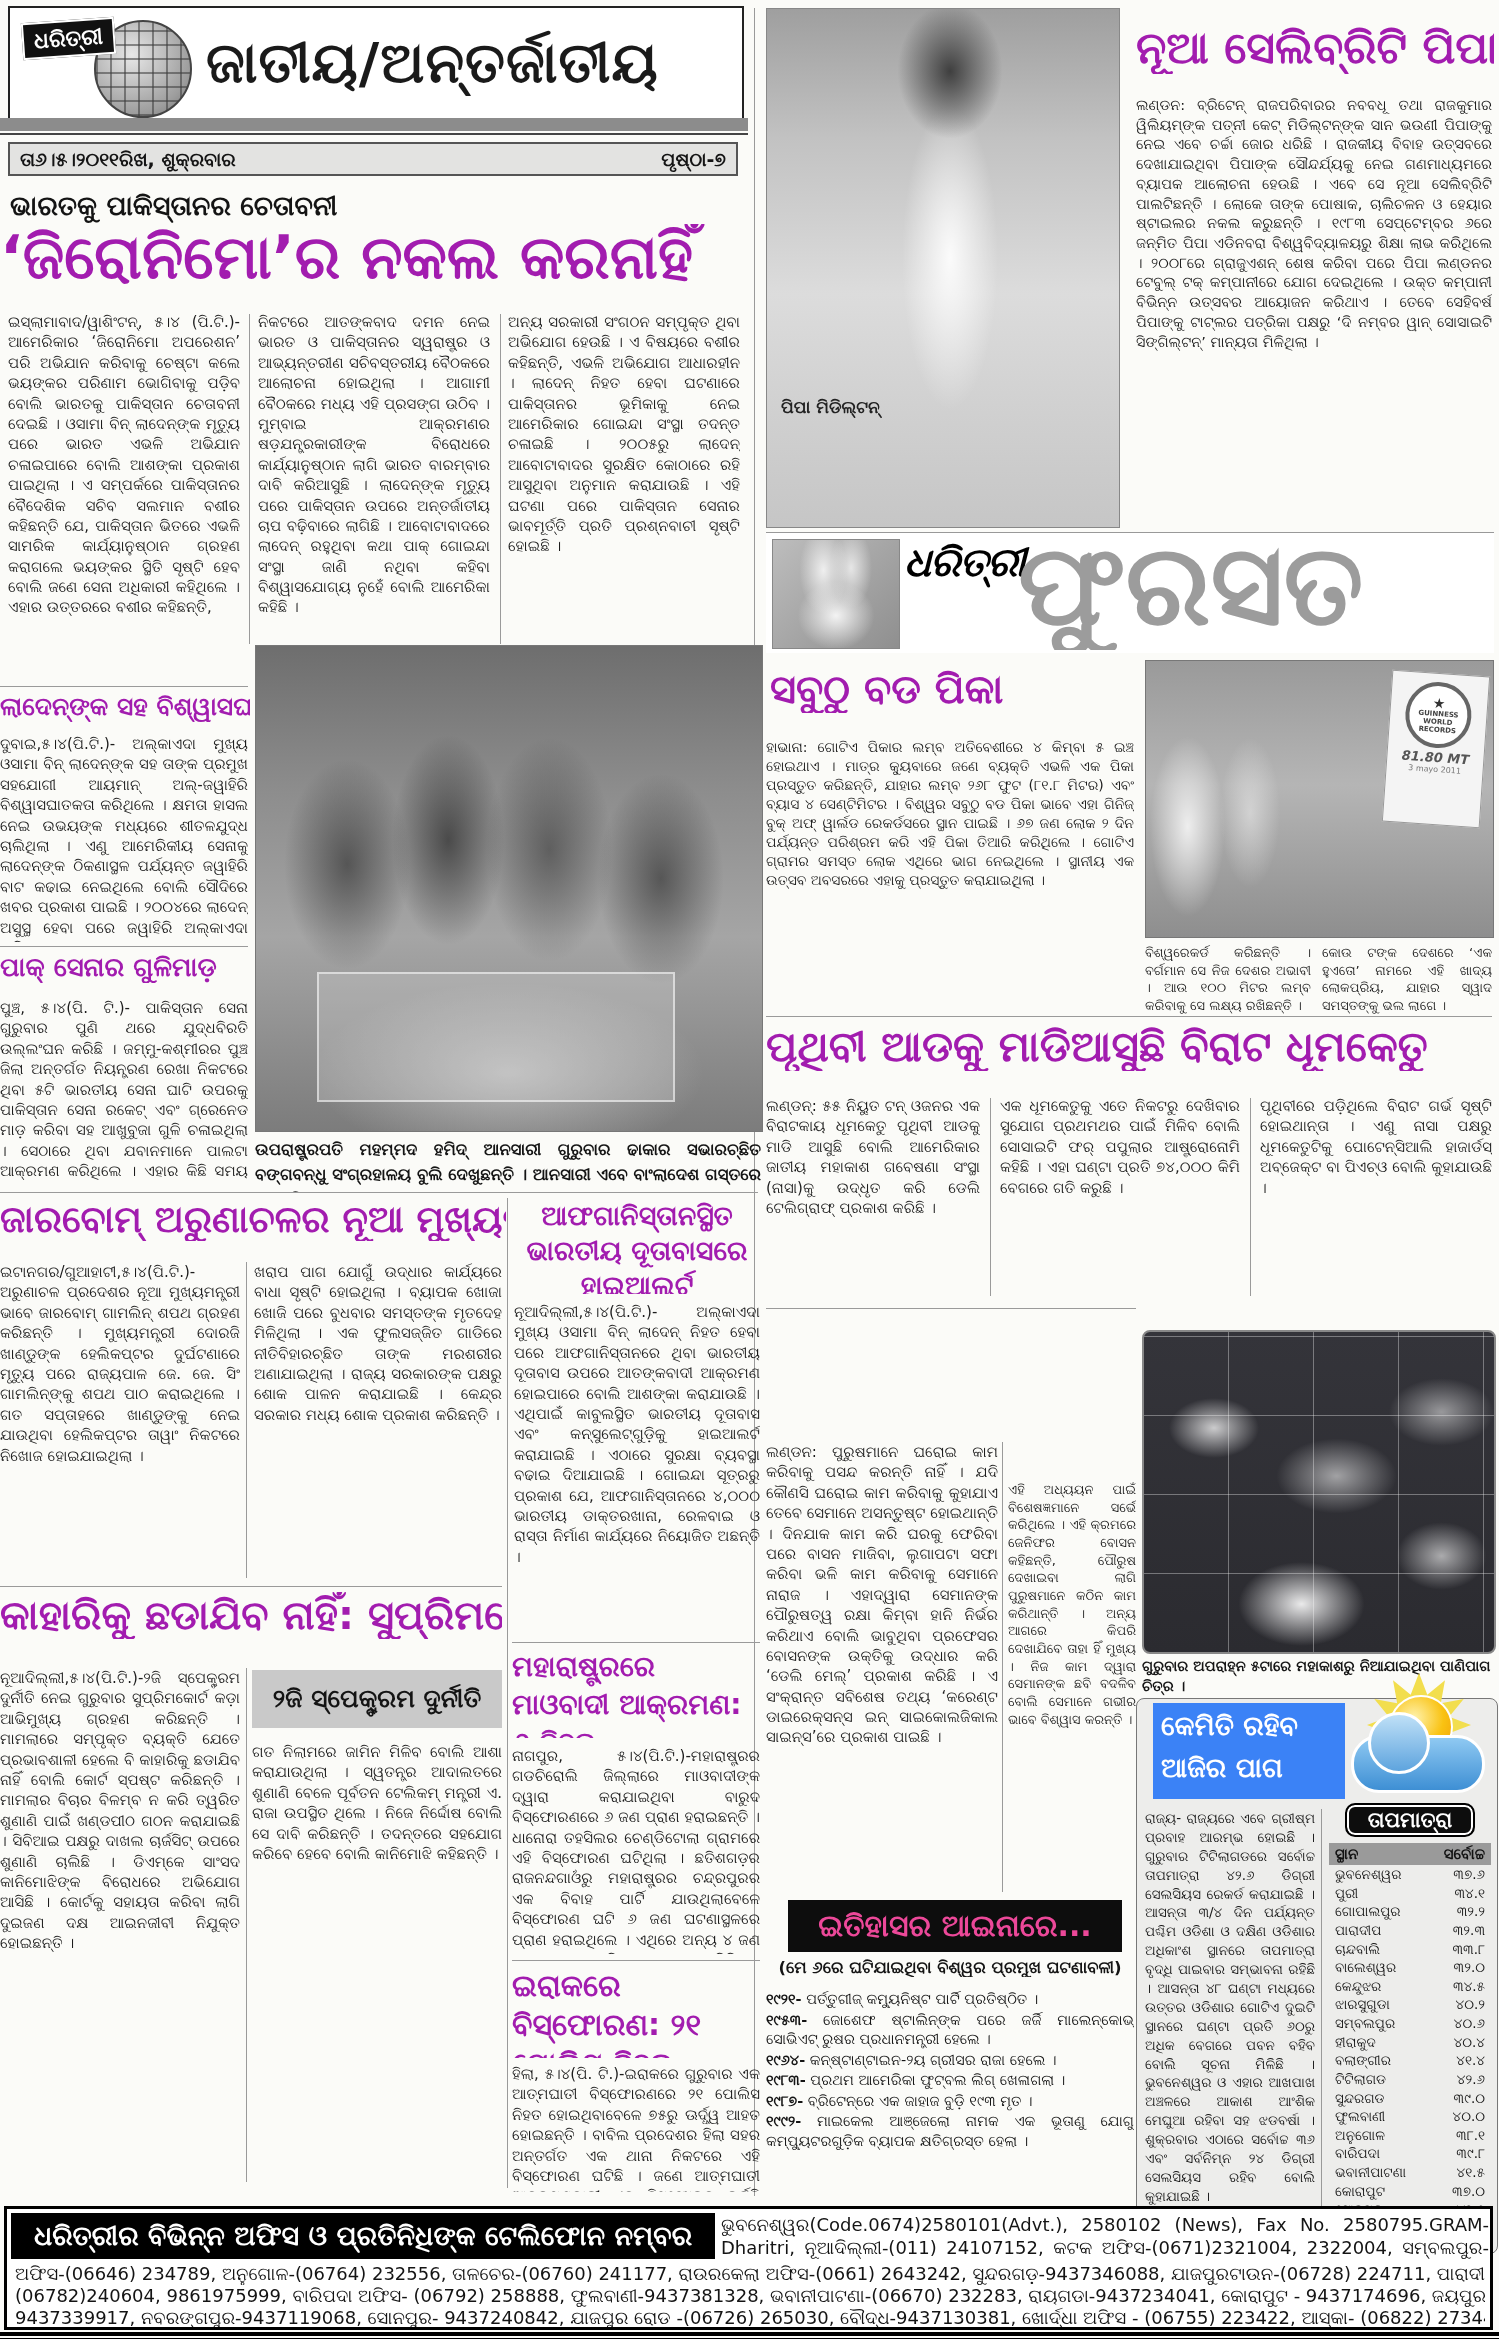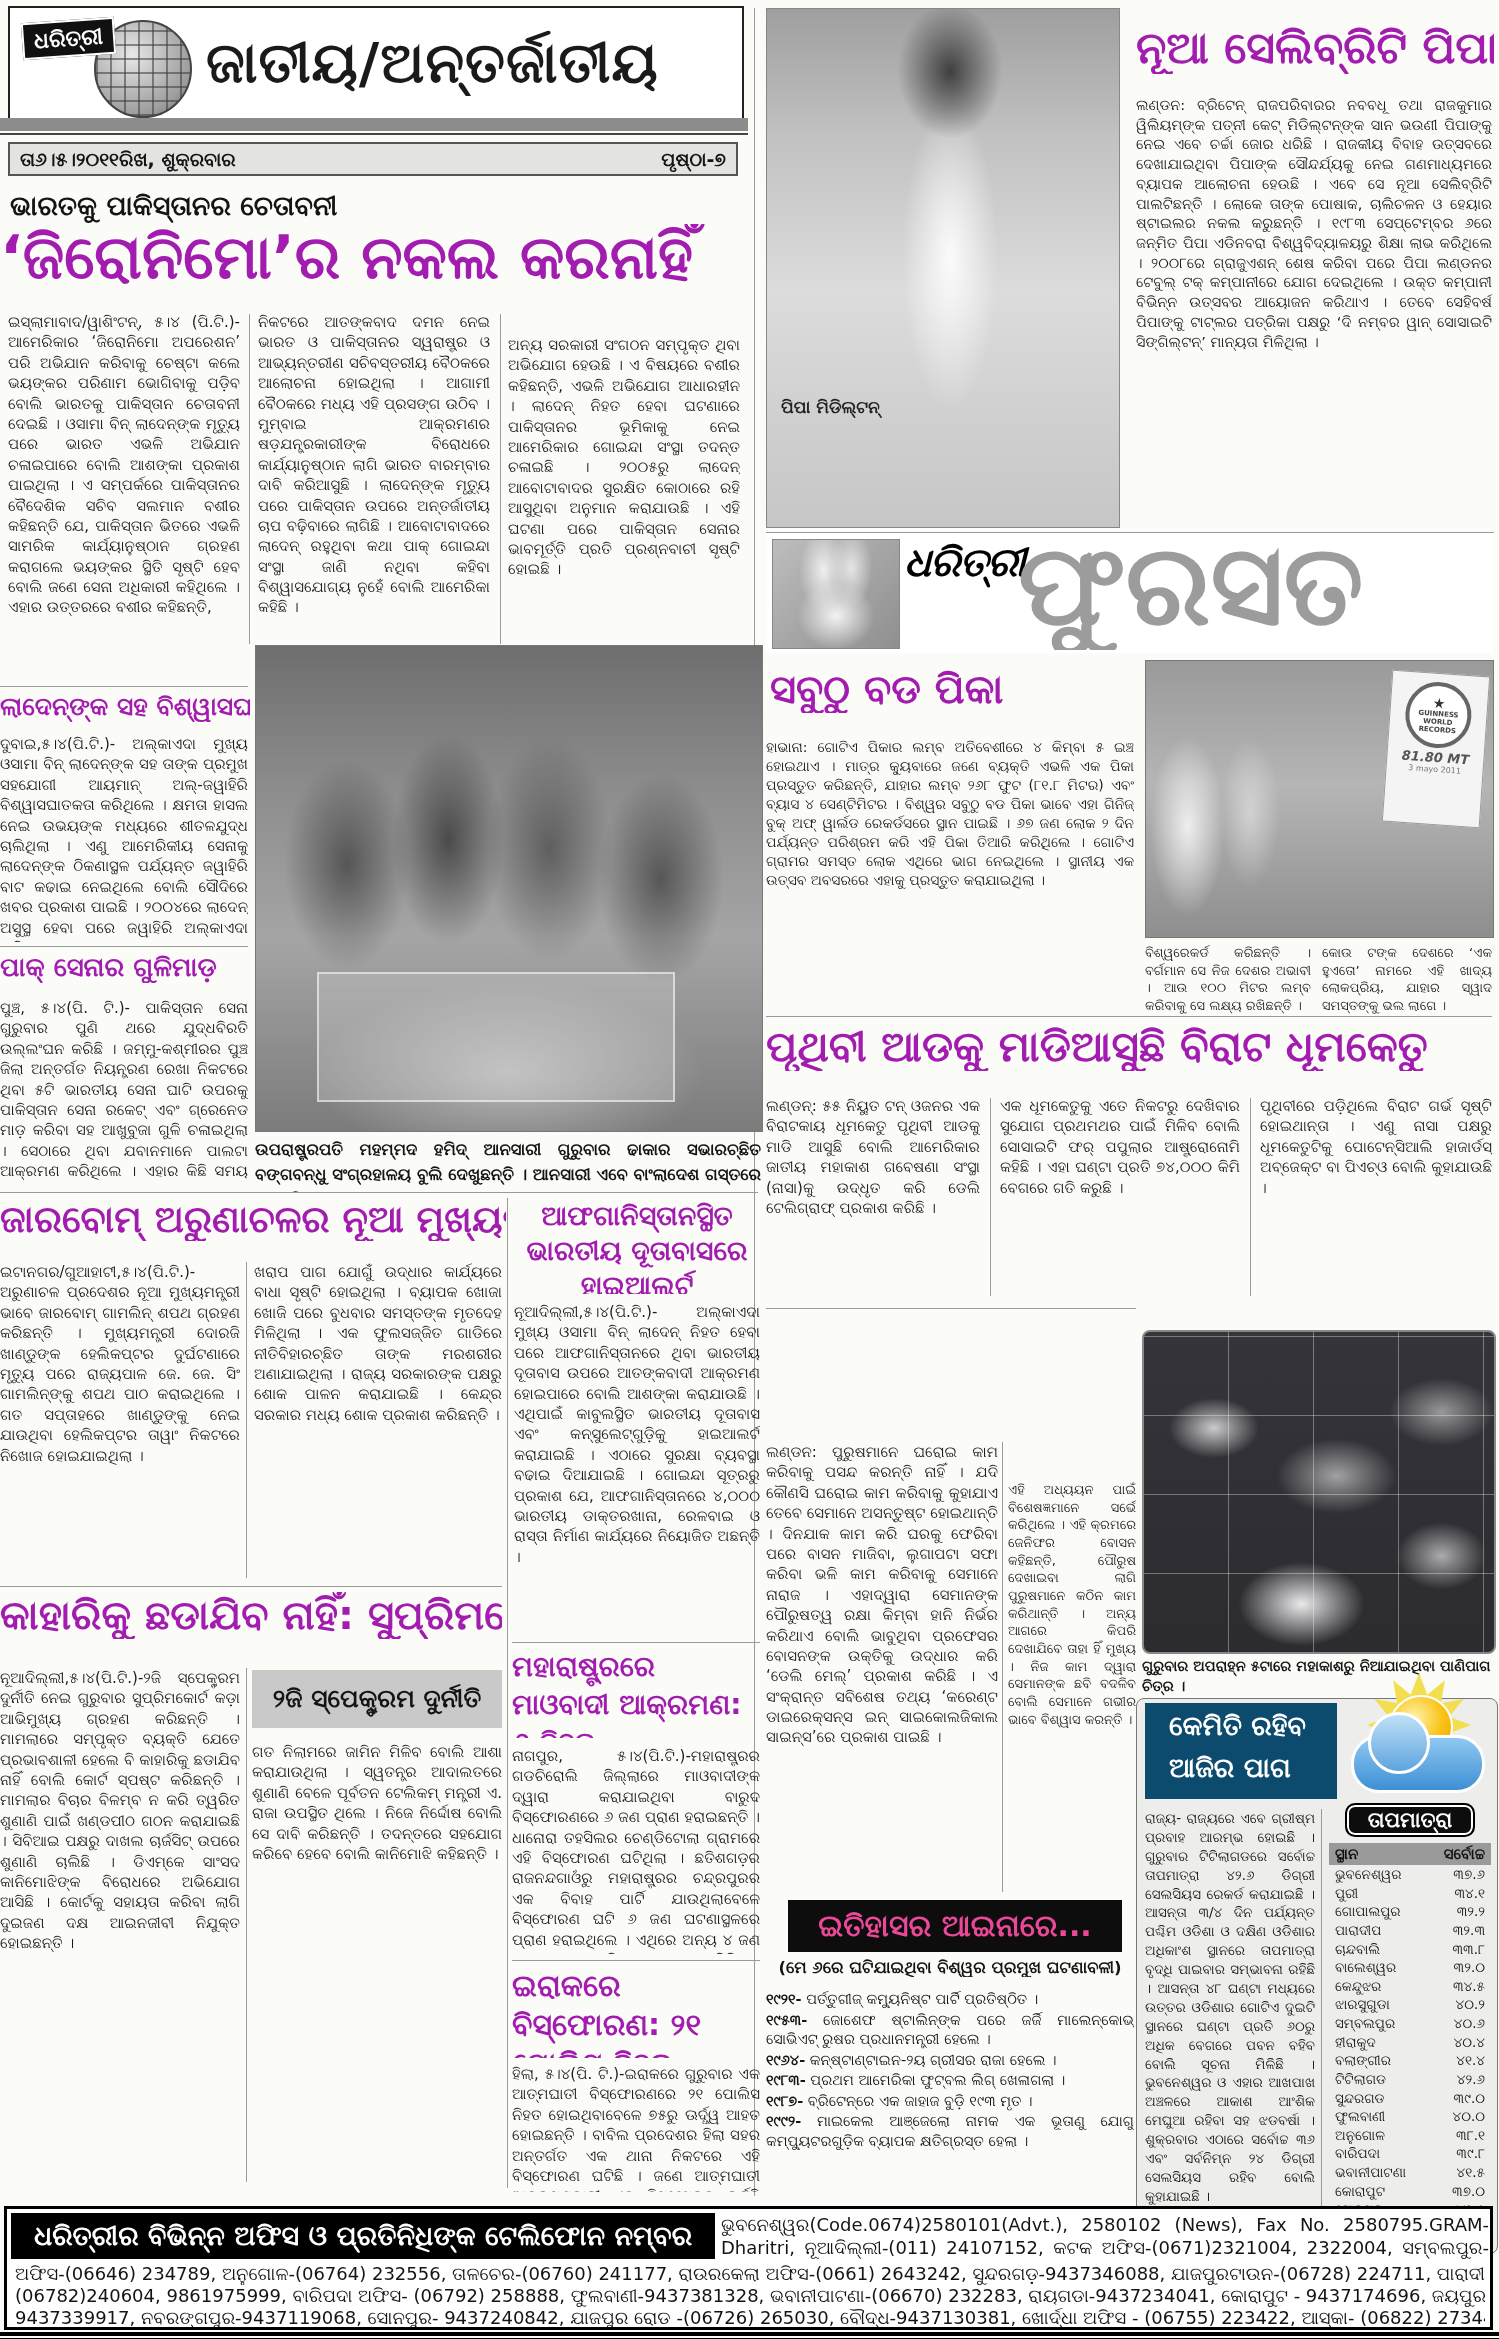--- a/index.html
+++ b/index.html
@@ -26,21 +26,21 @@
   .gray-band{left:0;top:118px;width:748px;height:13px;background:#8c8c8c;}
   .gray-band2{left:0;top:133px;width:748px;height:2px;background:#444;}
   .date-bar{left:8px;top:142px;width:730px;height:34px;background:#e3e3e1;border:2px solid #555;
             display:flex;align-items:center;justify-content:space-between;padding:0 10px;box-sizing:border-box;
             font-size:19px;font-weight:700;}
   .kicker{left:10px;top:190px;width:640px;font-size:27px;font-weight:600;}
   .lead-hl{left:0;top:224px;width:752px;font-size:60px;line-height:1.1;white-space:nowrap;}
 
   .lead-c1{left:8px;top:312px;width:232px;height:368px;}
   .lead-c2{left:258px;top:312px;width:232px;height:326px;}
-  .lead-c3{left:508px;top:312px;width:232px;height:326px;margin-top:23px;}
+  .lead-c3{left:508px;top:312px;width:232px;height:326px;}
 
   .laden-hl{left:0;top:692px;width:250px;font-size:25px;white-space:nowrap;}
   .laden-body{left:0;top:734px;width:248px;height:208px;}
   .pak-hl{left:0;top:952px;width:250px;font-size:26px;white-space:nowrap;}
   .pak-body{left:0;top:998px;width:248px;height:186px;}
 
   .museum-photo{left:255px;top:645px;width:506px;height:485px;border:1px solid #777;
     background:
       radial-gradient(90px 150px at 18% 45%,rgba(30,30,30,.55),transparent 70%),
       radial-gradient(80px 150px at 38% 40%,rgba(25,25,25,.6),transparent 70%),
@@ -132,22 +132,22 @@
       radial-gradient(60px 40px at 20% 30%,rgba(255,255,255,.75),transparent 75%),
       radial-gradient(80px 50px at 55% 45%,rgba(255,255,255,.55),transparent 75%),
       radial-gradient(90px 60px at 45% 85%,rgba(255,255,255,.9),transparent 70%),
       radial-gradient(70px 45px at 85% 25%,rgba(255,255,255,.5),transparent 75%),
       radial-gradient(60px 45px at 85% 70%,rgba(255,255,255,.6),transparent 75%),
       repeating-linear-gradient(0deg,transparent 0 78px,rgba(255,255,255,.35) 78px 79px),
       repeating-linear-gradient(90deg,transparent 0 84px,rgba(255,255,255,.35) 84px 85px),
       linear-gradient(180deg,#34343a,#2b2b30);}
   .sat-cap{left:1142px;top:1656px;width:350px;height:40px;font-size:14.5px;font-weight:600;overflow:hidden;line-height:1.4;}
   .wpanel{left:1136px;top:1698px;width:360px;height:554px;border:1.5px solid #777;border-radius:8px;background:#ededeb;}
-  .whead{position:absolute;left:8px;top:4px;width:192px;height:96px;background:#0c4a6e;color:#fff;
-      font-size:27px;font-weight:800;line-height:1.55;padding:2px 24px;box-sizing:border-box;overflow:hidden;}
+  .whead{position:absolute;left:16px;top:4px;width:192px;height:96px;background:#3b82f6;color:#fff;
+      font-size:27px;font-weight:800;line-height:1.55;padding:2px 8px;box-sizing:border-box;overflow:hidden;}
   .wicon{position:absolute;right:6px;top:-26px;width:148px;height:132px;}
   .wsun{position:absolute;left:24px;top:0;width:104px;height:104px;background:#f2de4e;
       clip-path:polygon(100% 50%,79% 58%,93% 75%,71% 71%,75% 93%,58% 79%,50% 100%,42% 79%,25% 93%,29% 71%,7% 75%,21% 58%,0% 50%,21% 42%,7% 25%,29% 29%,25% 7%,42% 21%,50% 0%,58% 21%,75% 7%,71% 29%,93% 25%,79% 42%);}
   .wsun-core{position:absolute;left:46px;top:22px;width:60px;height:60px;border-radius:50%;
       background:radial-gradient(circle at 38% 35%,#fff3ae,#f9c212 55%,#ef9c06);border:2px solid #fff;}
   .wcloud{position:absolute;left:8px;top:62px;width:128px;height:52px;border-radius:28px;
       background:linear-gradient(180deg,#8fc9f2,#3e8fd4);border:3px solid #fff;}
   .wcloud:before{content:"";position:absolute;left:14px;top:-26px;width:56px;height:56px;border-radius:50%;
       background:linear-gradient(180deg,#bfe0f7,#5ea4de);border:3px solid #fff;}
   .wforecast{position:absolute;left:8px;top:110px;width:170px;height:432px;font-size:13.5px;line-height:1.4;text-align:justify;overflow:hidden;}

